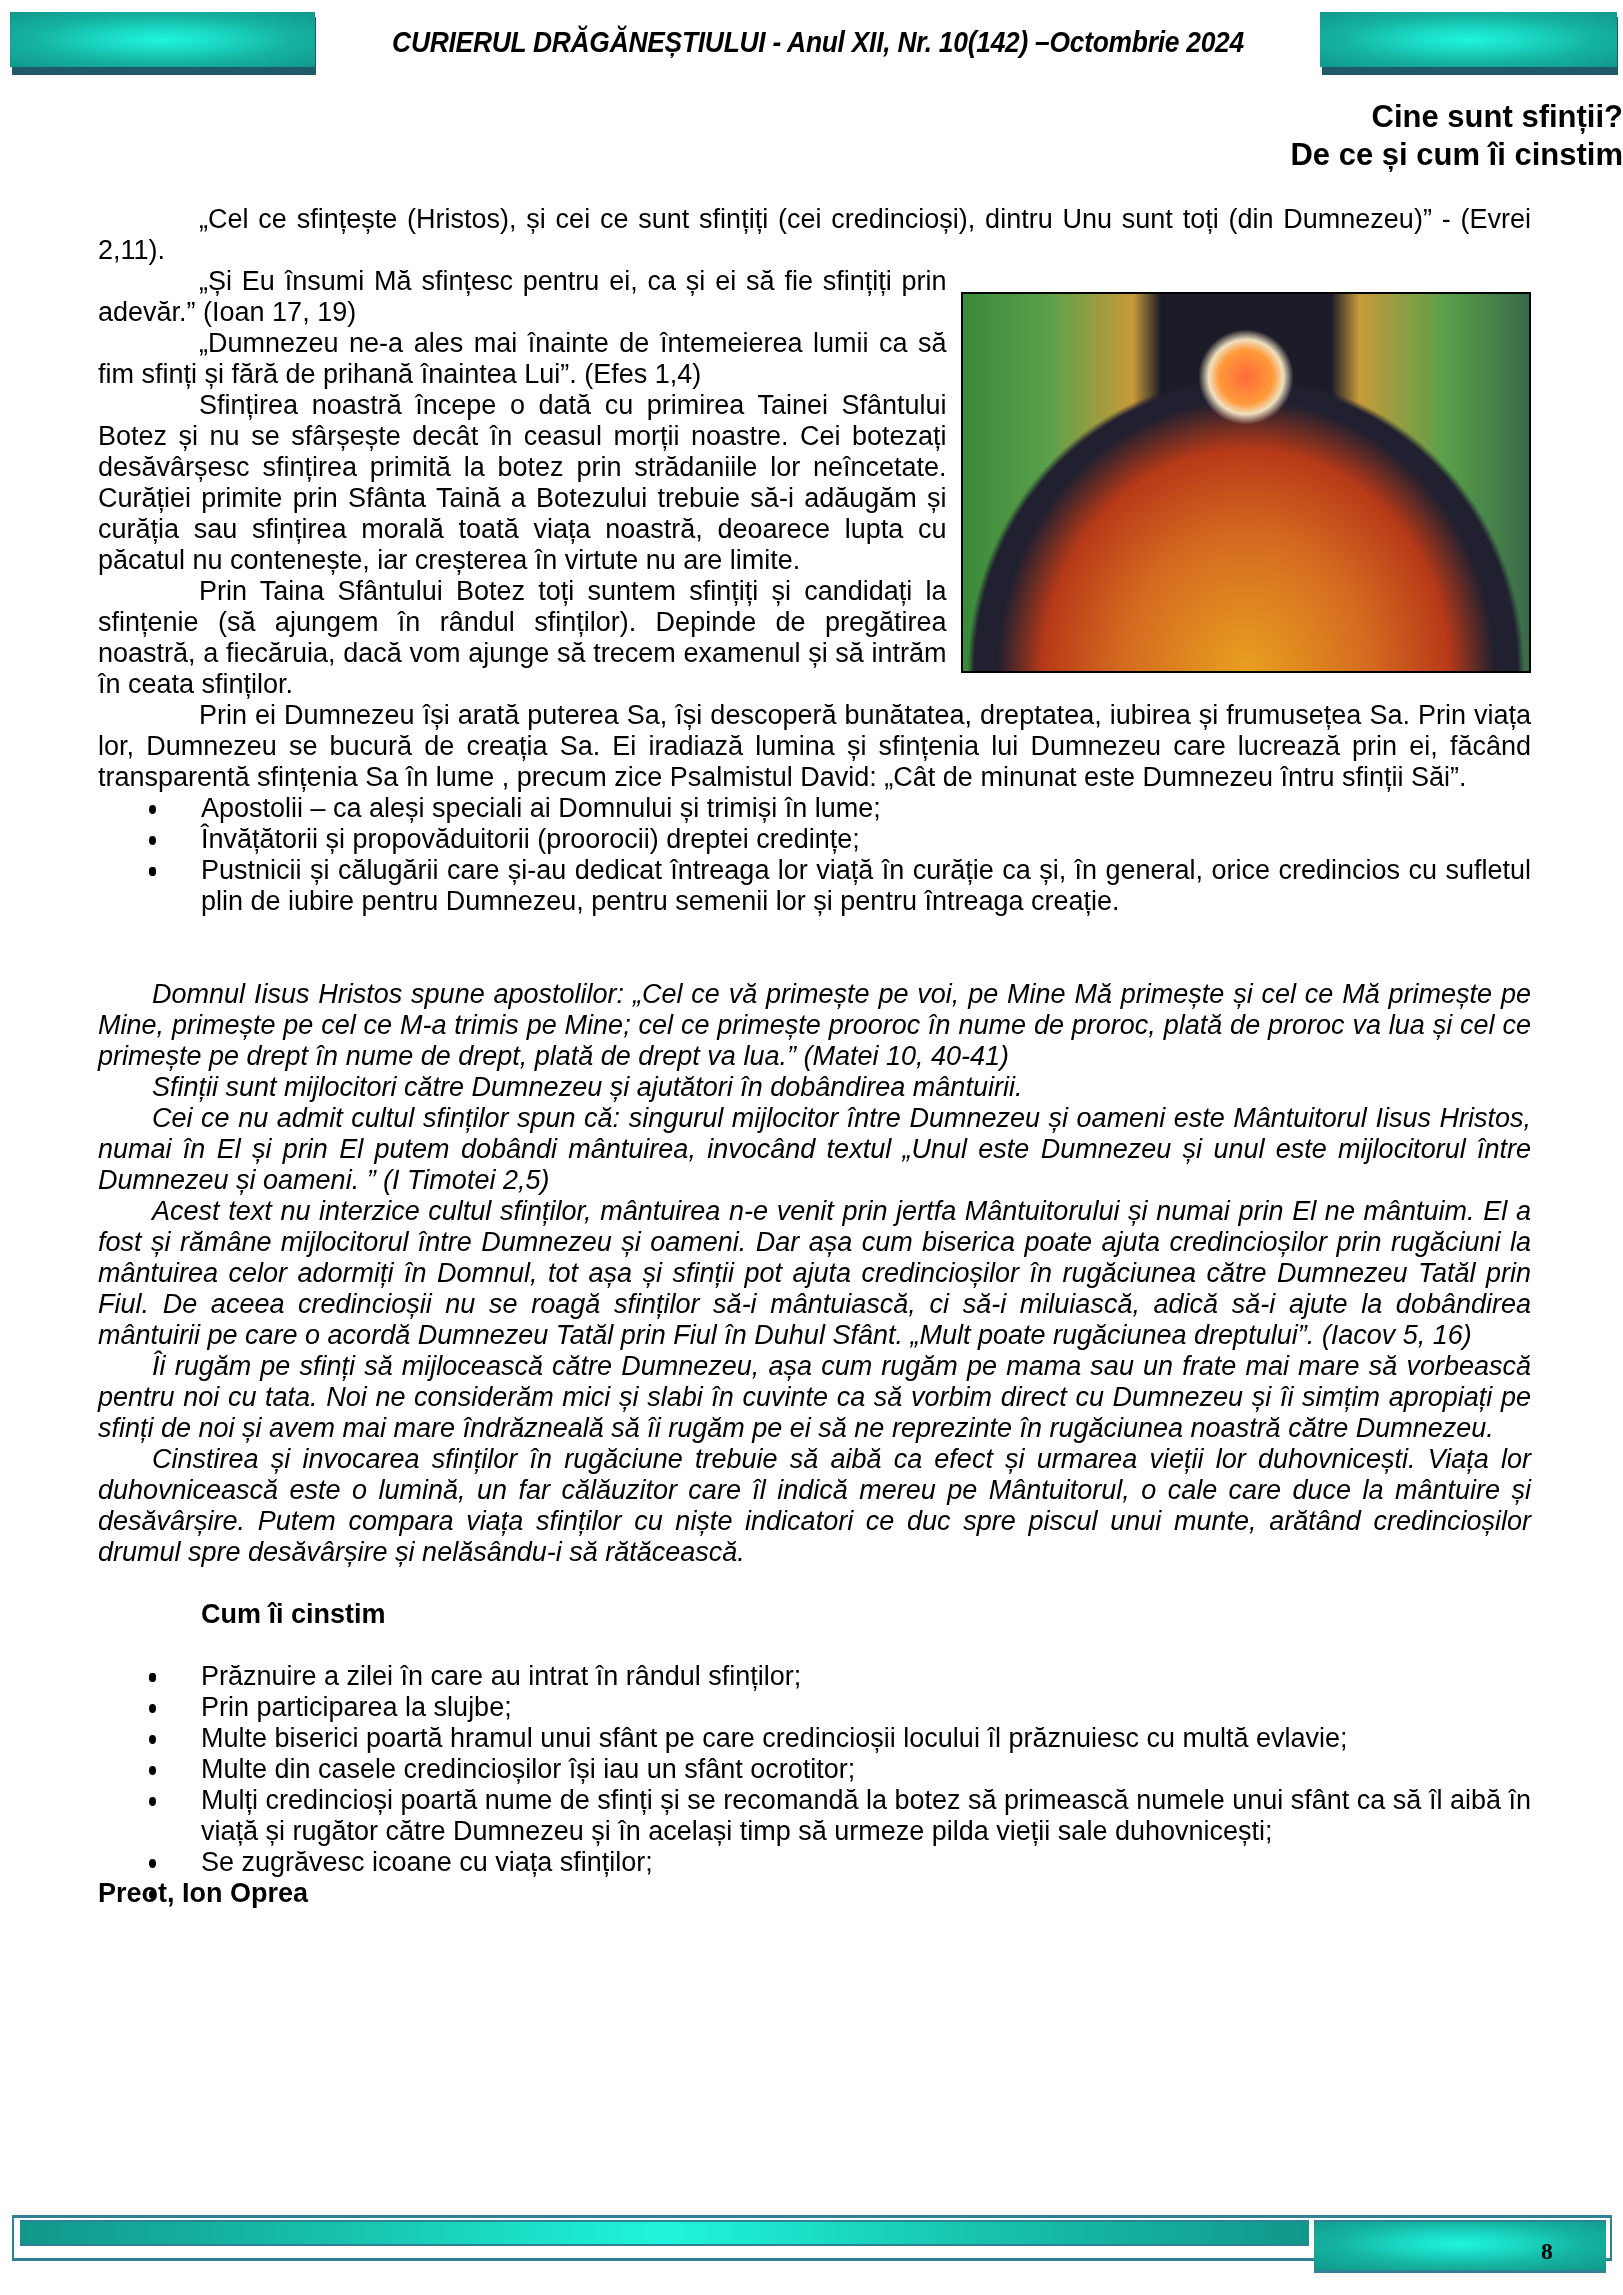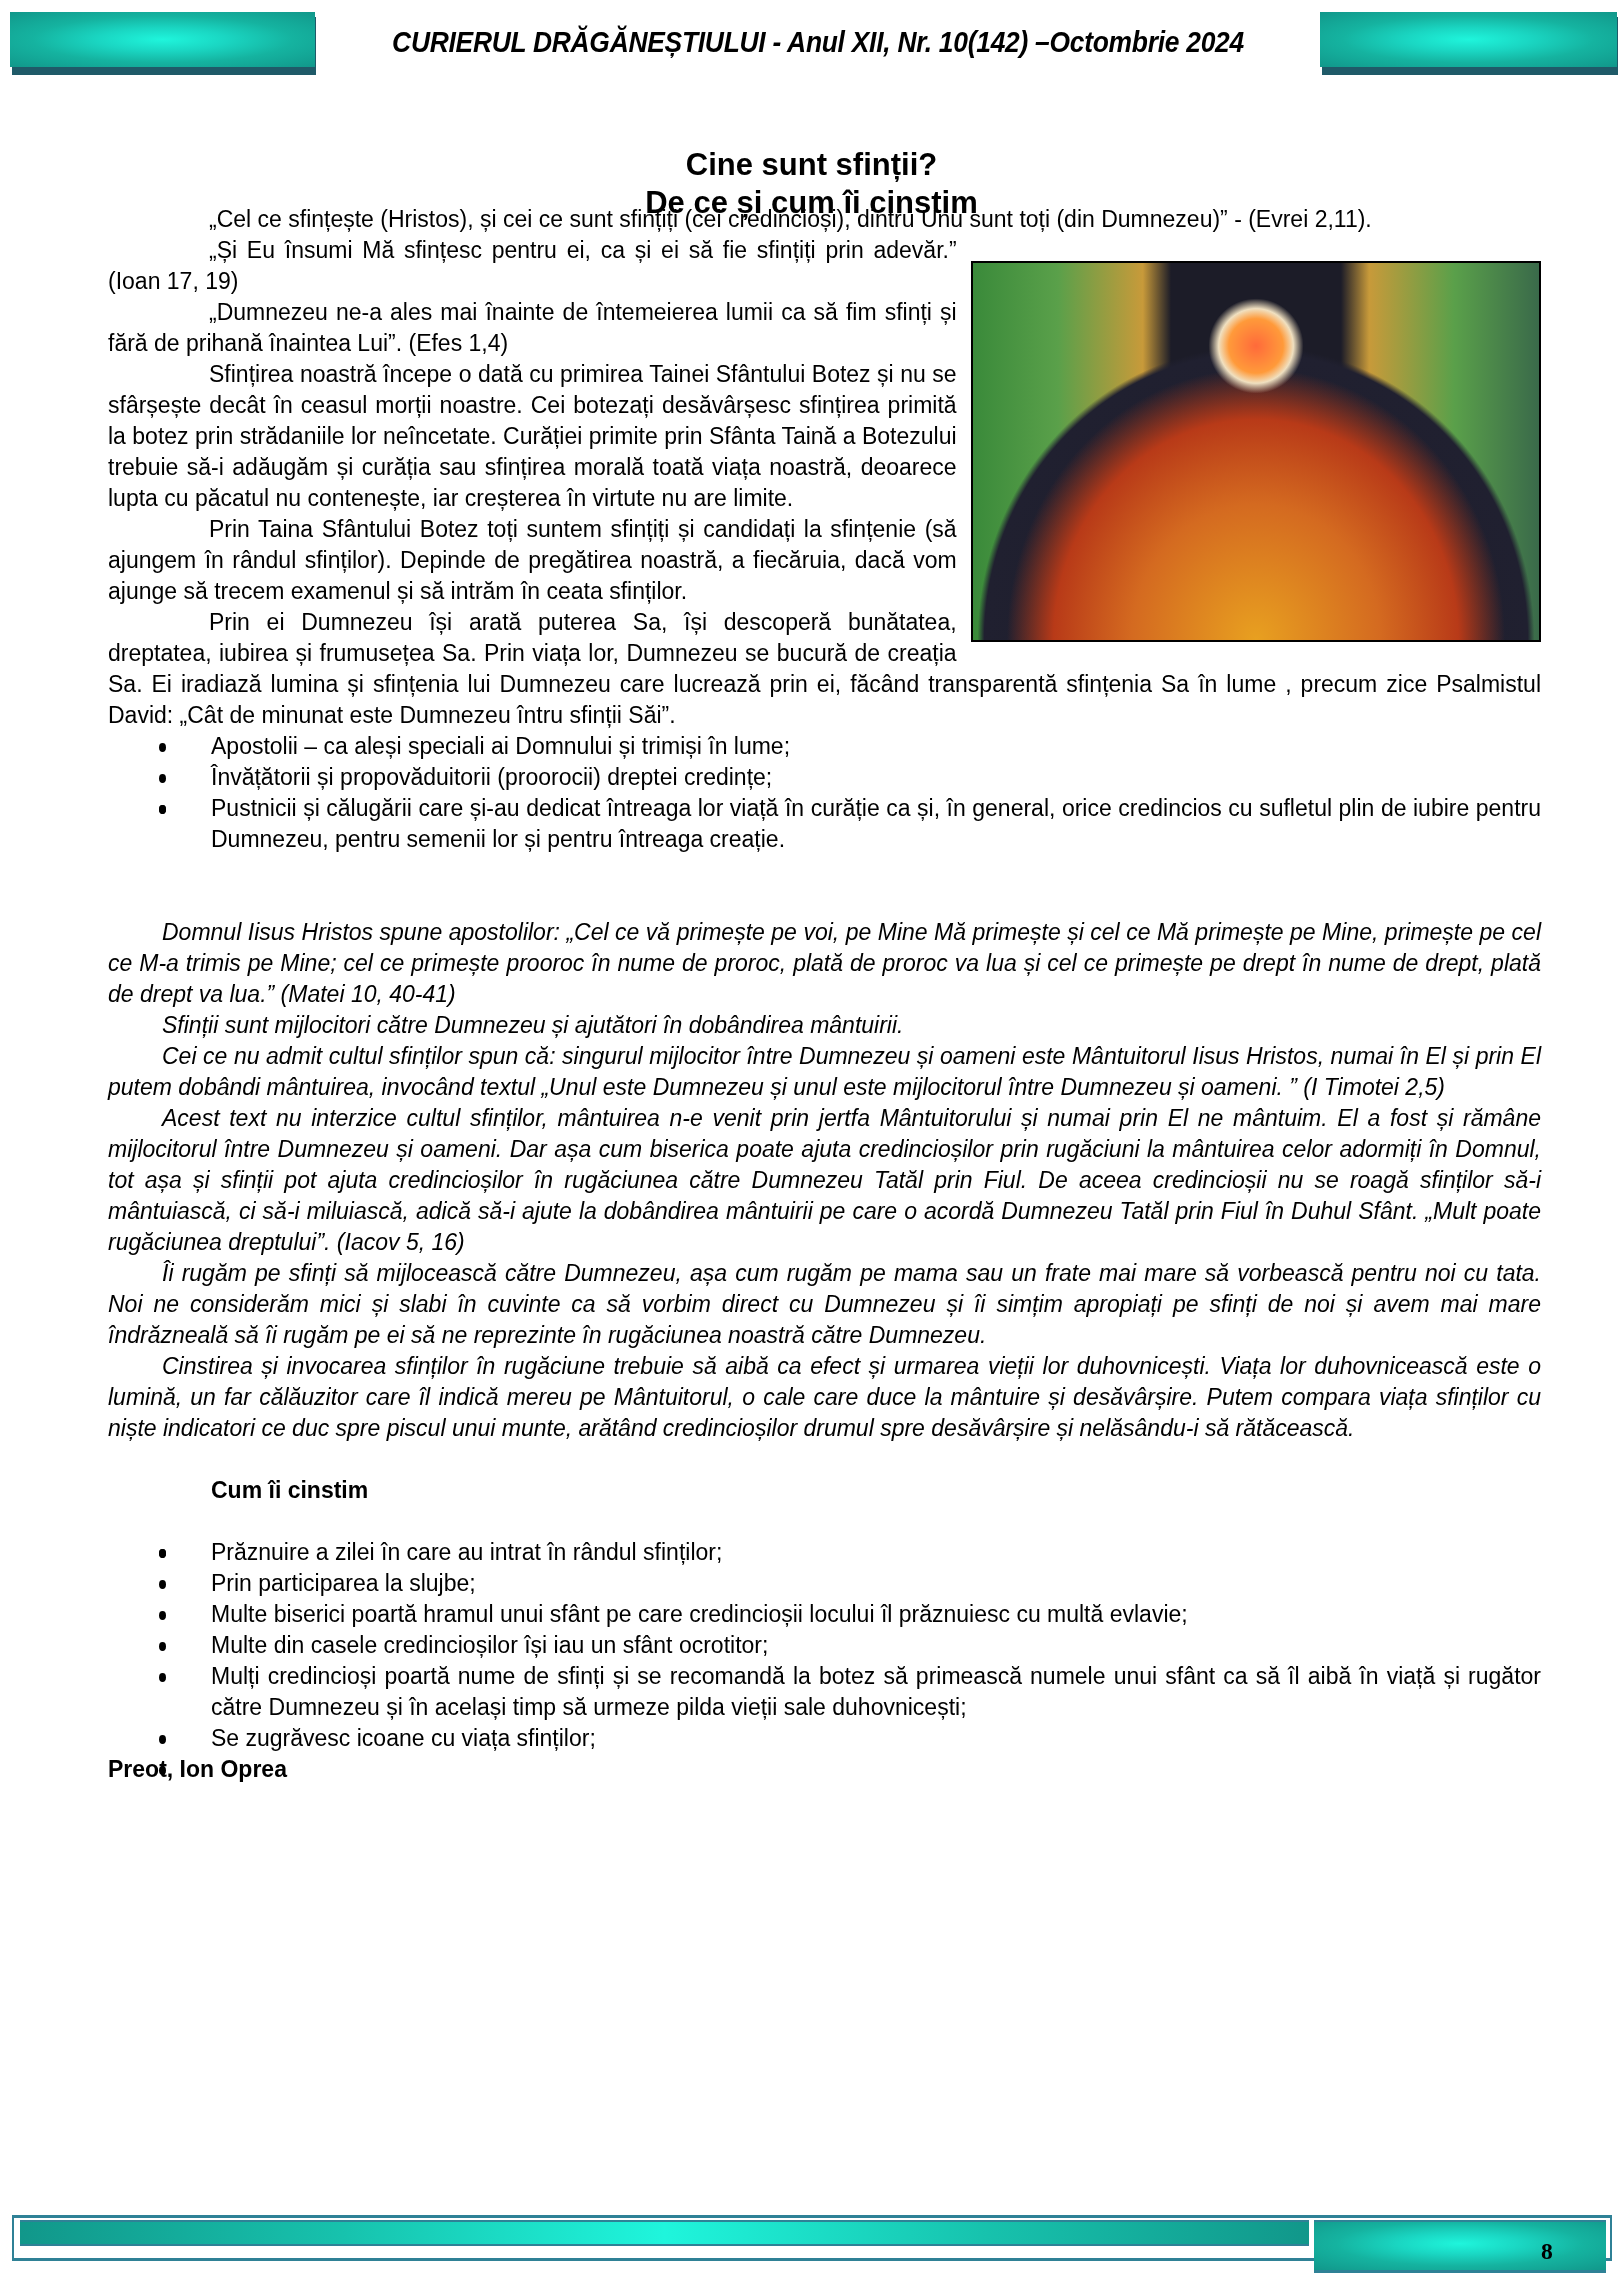--- a/index.html
+++ b/index.html
@@ -3,23 +3,23 @@
 <meta charset="utf-8">
 <style>
   html, body { margin:0; padding:0; }
   body { width:1623px; height:2295px; background:#ffffff; position:relative; overflow:hidden;
          font-family:"Liberation Sans", sans-serif; color:#000; }
   .teal-box { position:absolute; background:radial-gradient(ellipse at center, #1ff5dc 0%, #1ad6c2 30%, #15b3a0 60%, #11978a 100%); }
   .teal-shadow { position:absolute; background:#1f5a68; }
   .header-title { position:absolute; left:314px; width:1008px; top:25px; text-align:center;
                   font-family:"Liberation Sans", sans-serif; font-weight:bold; font-style:italic;
                   font-size:30px; letter-spacing:-0.3px; transform:scaleX(0.88); transform-origin:center; }
-  .article-title { position:absolute; left:0; width:1623px; top:98px; text-align:center;
-                   font-weight:bold; font-size:31px; line-height:38px;margin-top:48px; }
-  .content { position:absolute; left:108px; top:204px; width:1433px; font-size:23px; line-height:31px; }
+  .article-title { position:absolute; left:0; width:1623px; top:98px; text-align:right;
+                   font-weight:bold; font-size:31px; line-height:38px; }
+  .content { position:absolute; left:98px; top:204px; width:1433px; font-size:27px; line-height:31px; }
   .content p { margin:0; text-align:justify; }
   .ind1 { text-indent:101px; }
   .ind2 { text-indent:54px;font-style:italic; }
   .fresco { float:right; width:570px; height:381px; margin:26px 0 3.9px 14.4px; border:2.6px solid #000; box-sizing:border-box;
             background:
               radial-gradient(ellipse 12% 18% at 50% 22%, #ff6a3a 0%, #ff9a3a 40%, #f0e0c0 55%, transparent 70%),
               radial-gradient(ellipse 55% 90% at 50% 100%, #e8a020 0%, #d46a20 40%, #b83a18 65%, transparent 80%),
               radial-gradient(ellipse 60% 95% at 50% 100%, #1c1c28 0%, #202030 80%, transparent 82%),
               linear-gradient(90deg, #3a8a3a 0%, #5aa04a 15%, #c89a3a 30%, #1c1c28 35%, #1c1c28 65%, #c89a3a 70%, #5aa04a 85%, #3a6a4a 100%); }
   .spacer { height:31px; }

